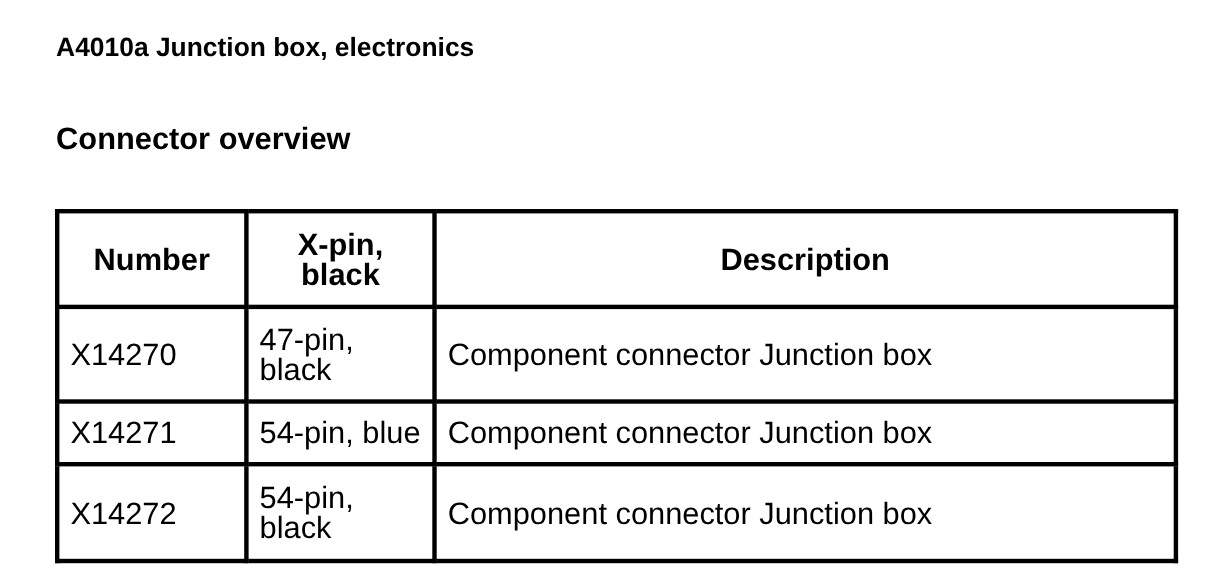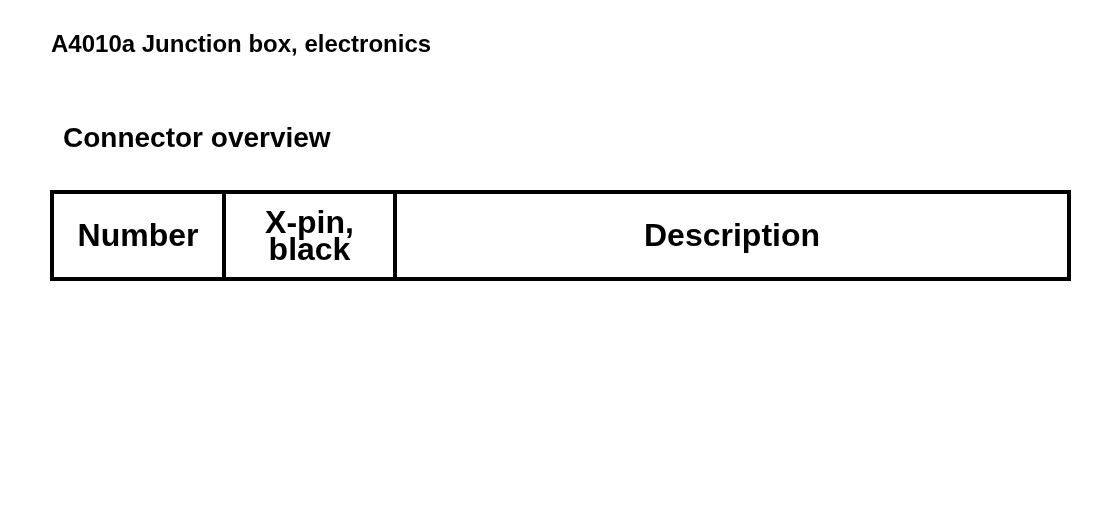--- a/index.html
+++ b/index.html
@@ -23,37 +23,37 @@
     margin: 0;
     font-size: 24px;
     line-height: 1;
     font-weight: bold;
     white-space: nowrap;
   }
   .section-heading {
     position: absolute;
     left: 51px;
     top: 112px;
-    margin: 12px;
+    margin: 0;
     font-size: 28px;
     line-height: 1;
     font-weight: bold;
     white-space: nowrap;
   }
   table.connector-table {
     position: absolute;
     left: 50px;
     top: 190px;
     border-collapse: collapse;
     table-layout: fixed;
   }
   .connector-table th,
   .connector-table td {
     border: 4px solid #000000;
-    font-size: 32px;
+    font-size: 28px;
     line-height: 27px;
     padding: 4px 10px;
     vertical-align: middle;
     overflow: hidden;
   }
   .connector-table th {
     font-weight: bold;
     text-align: center;
   }
   .connector-table td {
@@ -83,14 +83,31 @@
   </colgroup>
   <thead>
     <tr class="row-header">
       <th>Number</th>
       <th class="pre-wrap">X-pin,
 black</th>
       <th>Description</th>
     </tr>
   </thead>
   <tbody>
+    <tr class="row-r0">
+      <td>X14270</td>
+      <td class="pre-wrap">47-pin,
+black</td>
+      <td>Component connector Junction box</td>
+    </tr>
+    <tr class="row-r1">
+      <td>X14271</td>
+      <td class="pre-wrap">54-pin, blue</td>
+      <td>Component connector Junction box</td>
+    </tr>
+    <tr class="row-r2">
+      <td>X14272</td>
+      <td class="pre-wrap">54-pin,
+black</td>
+      <td>Component connector Junction box</td>
+    </tr>
   </tbody>
 </table>
 
 </body></html>

